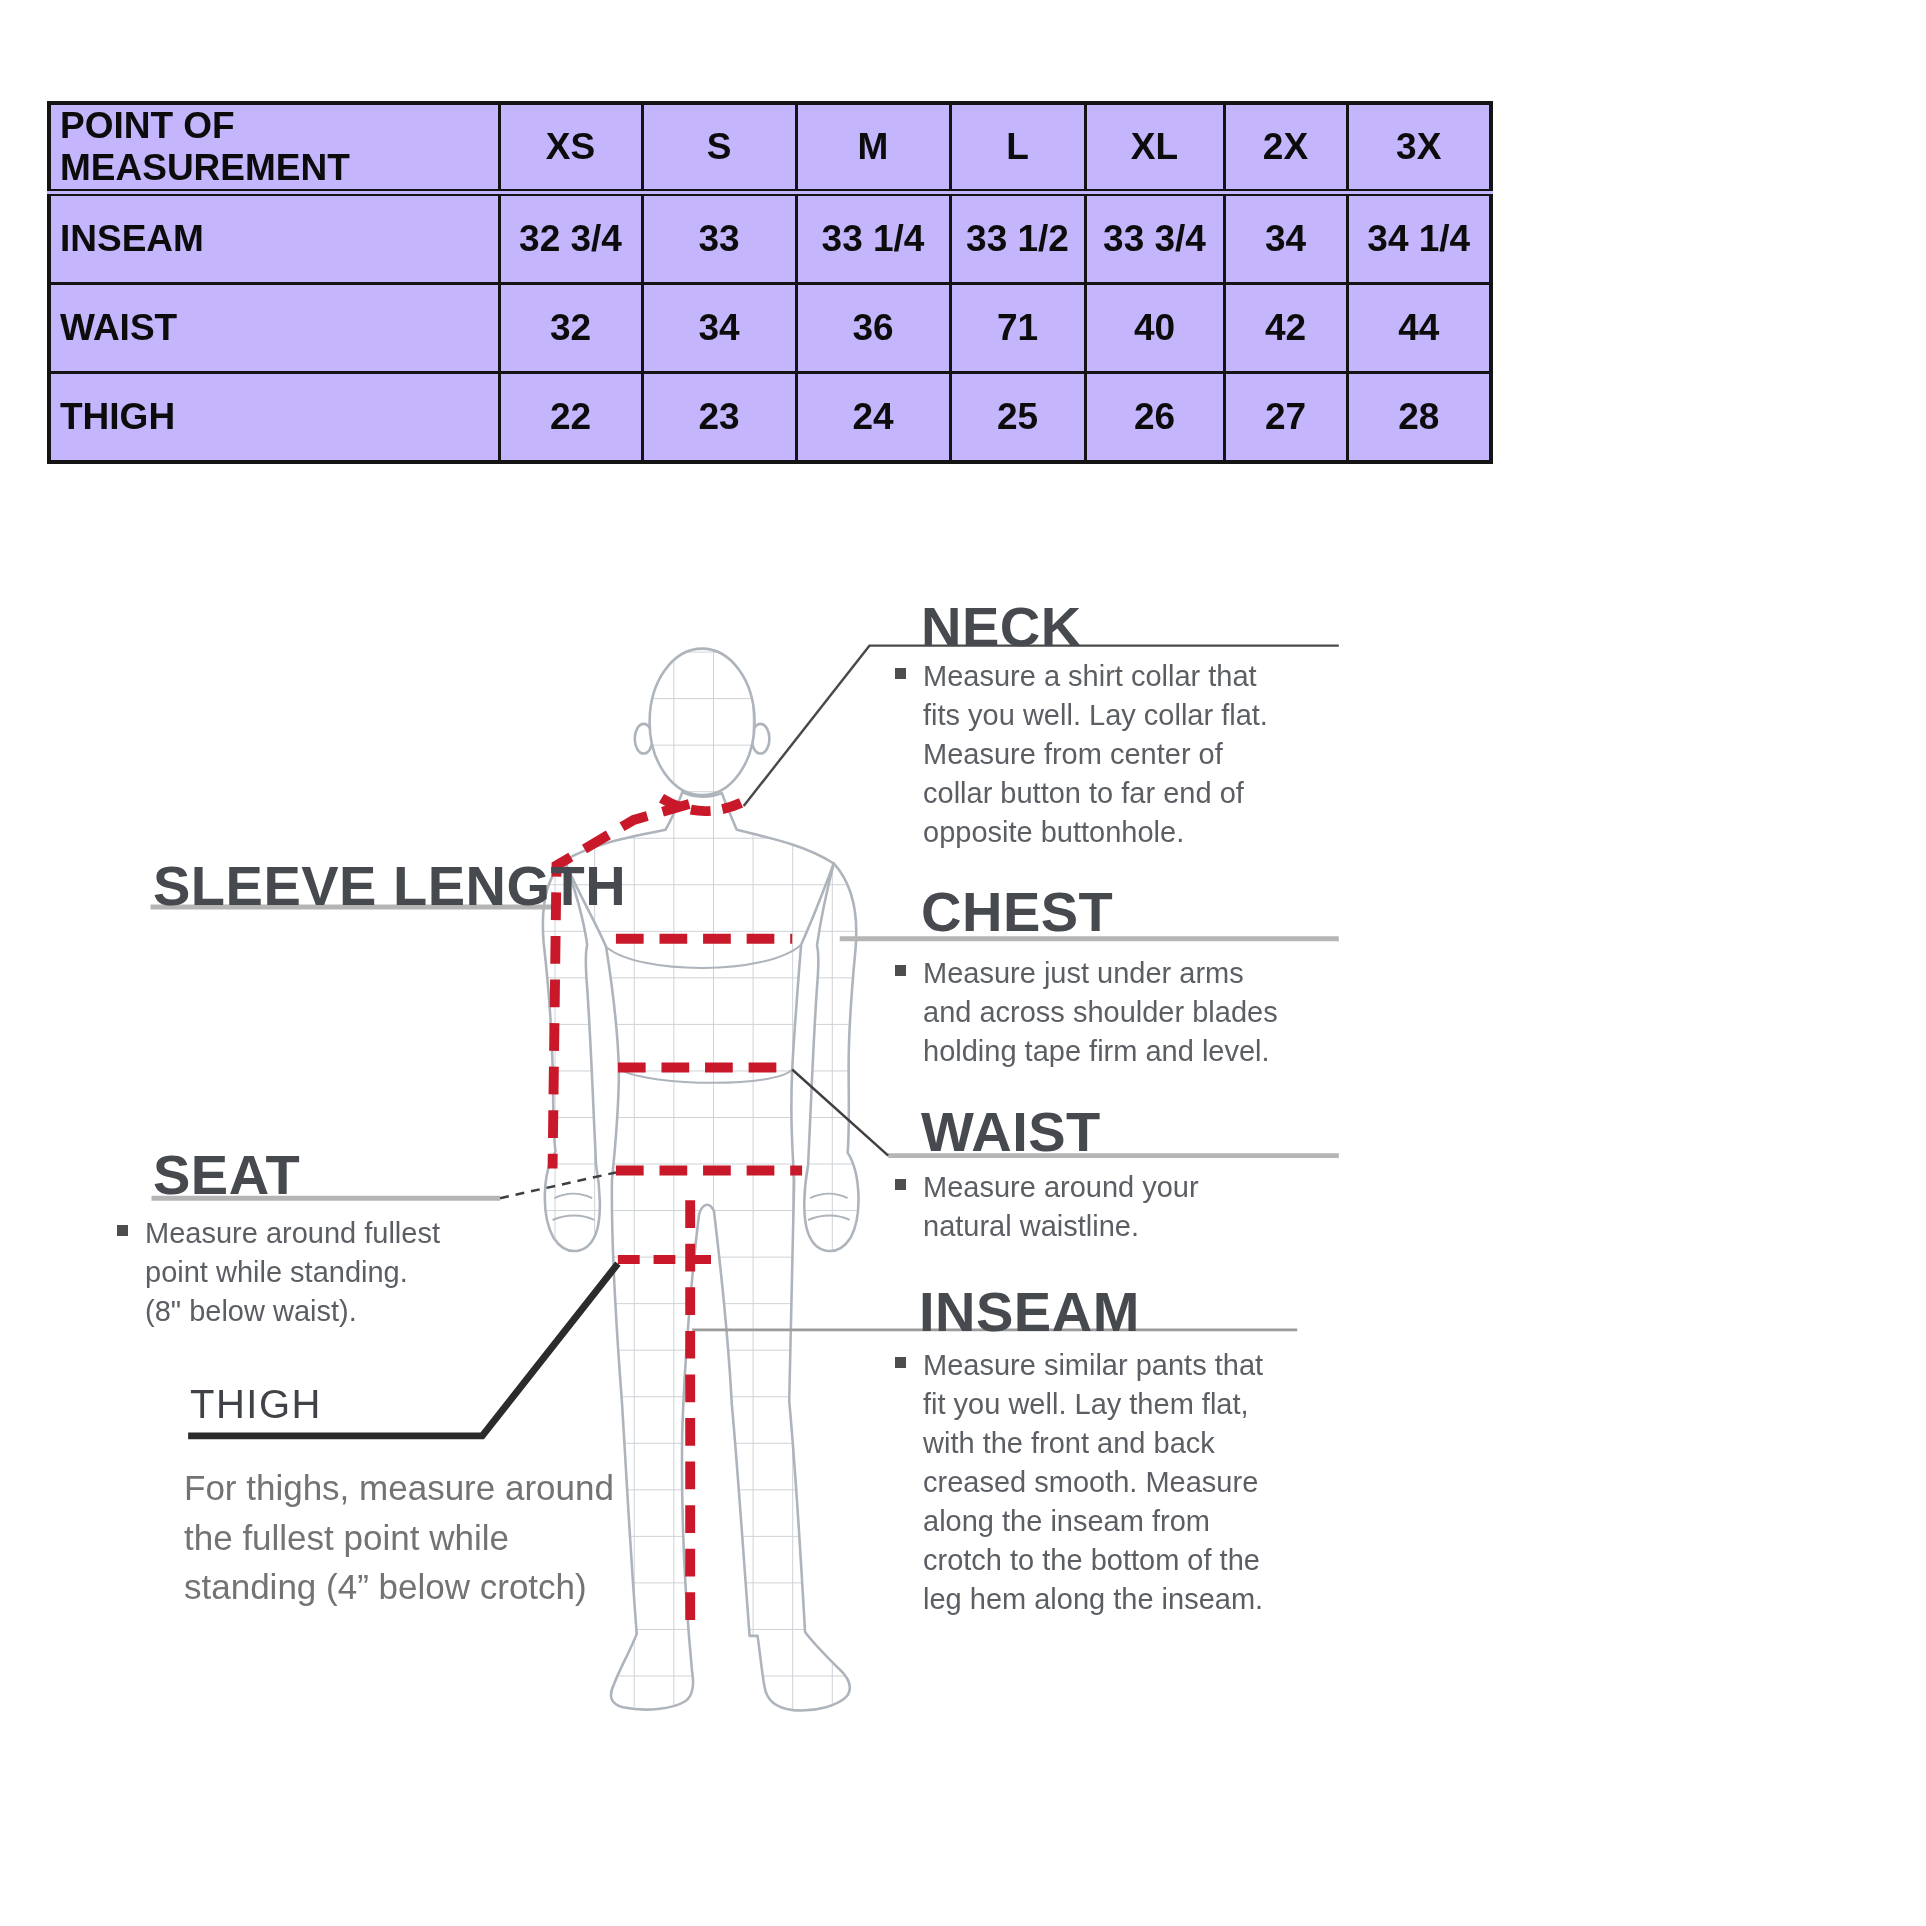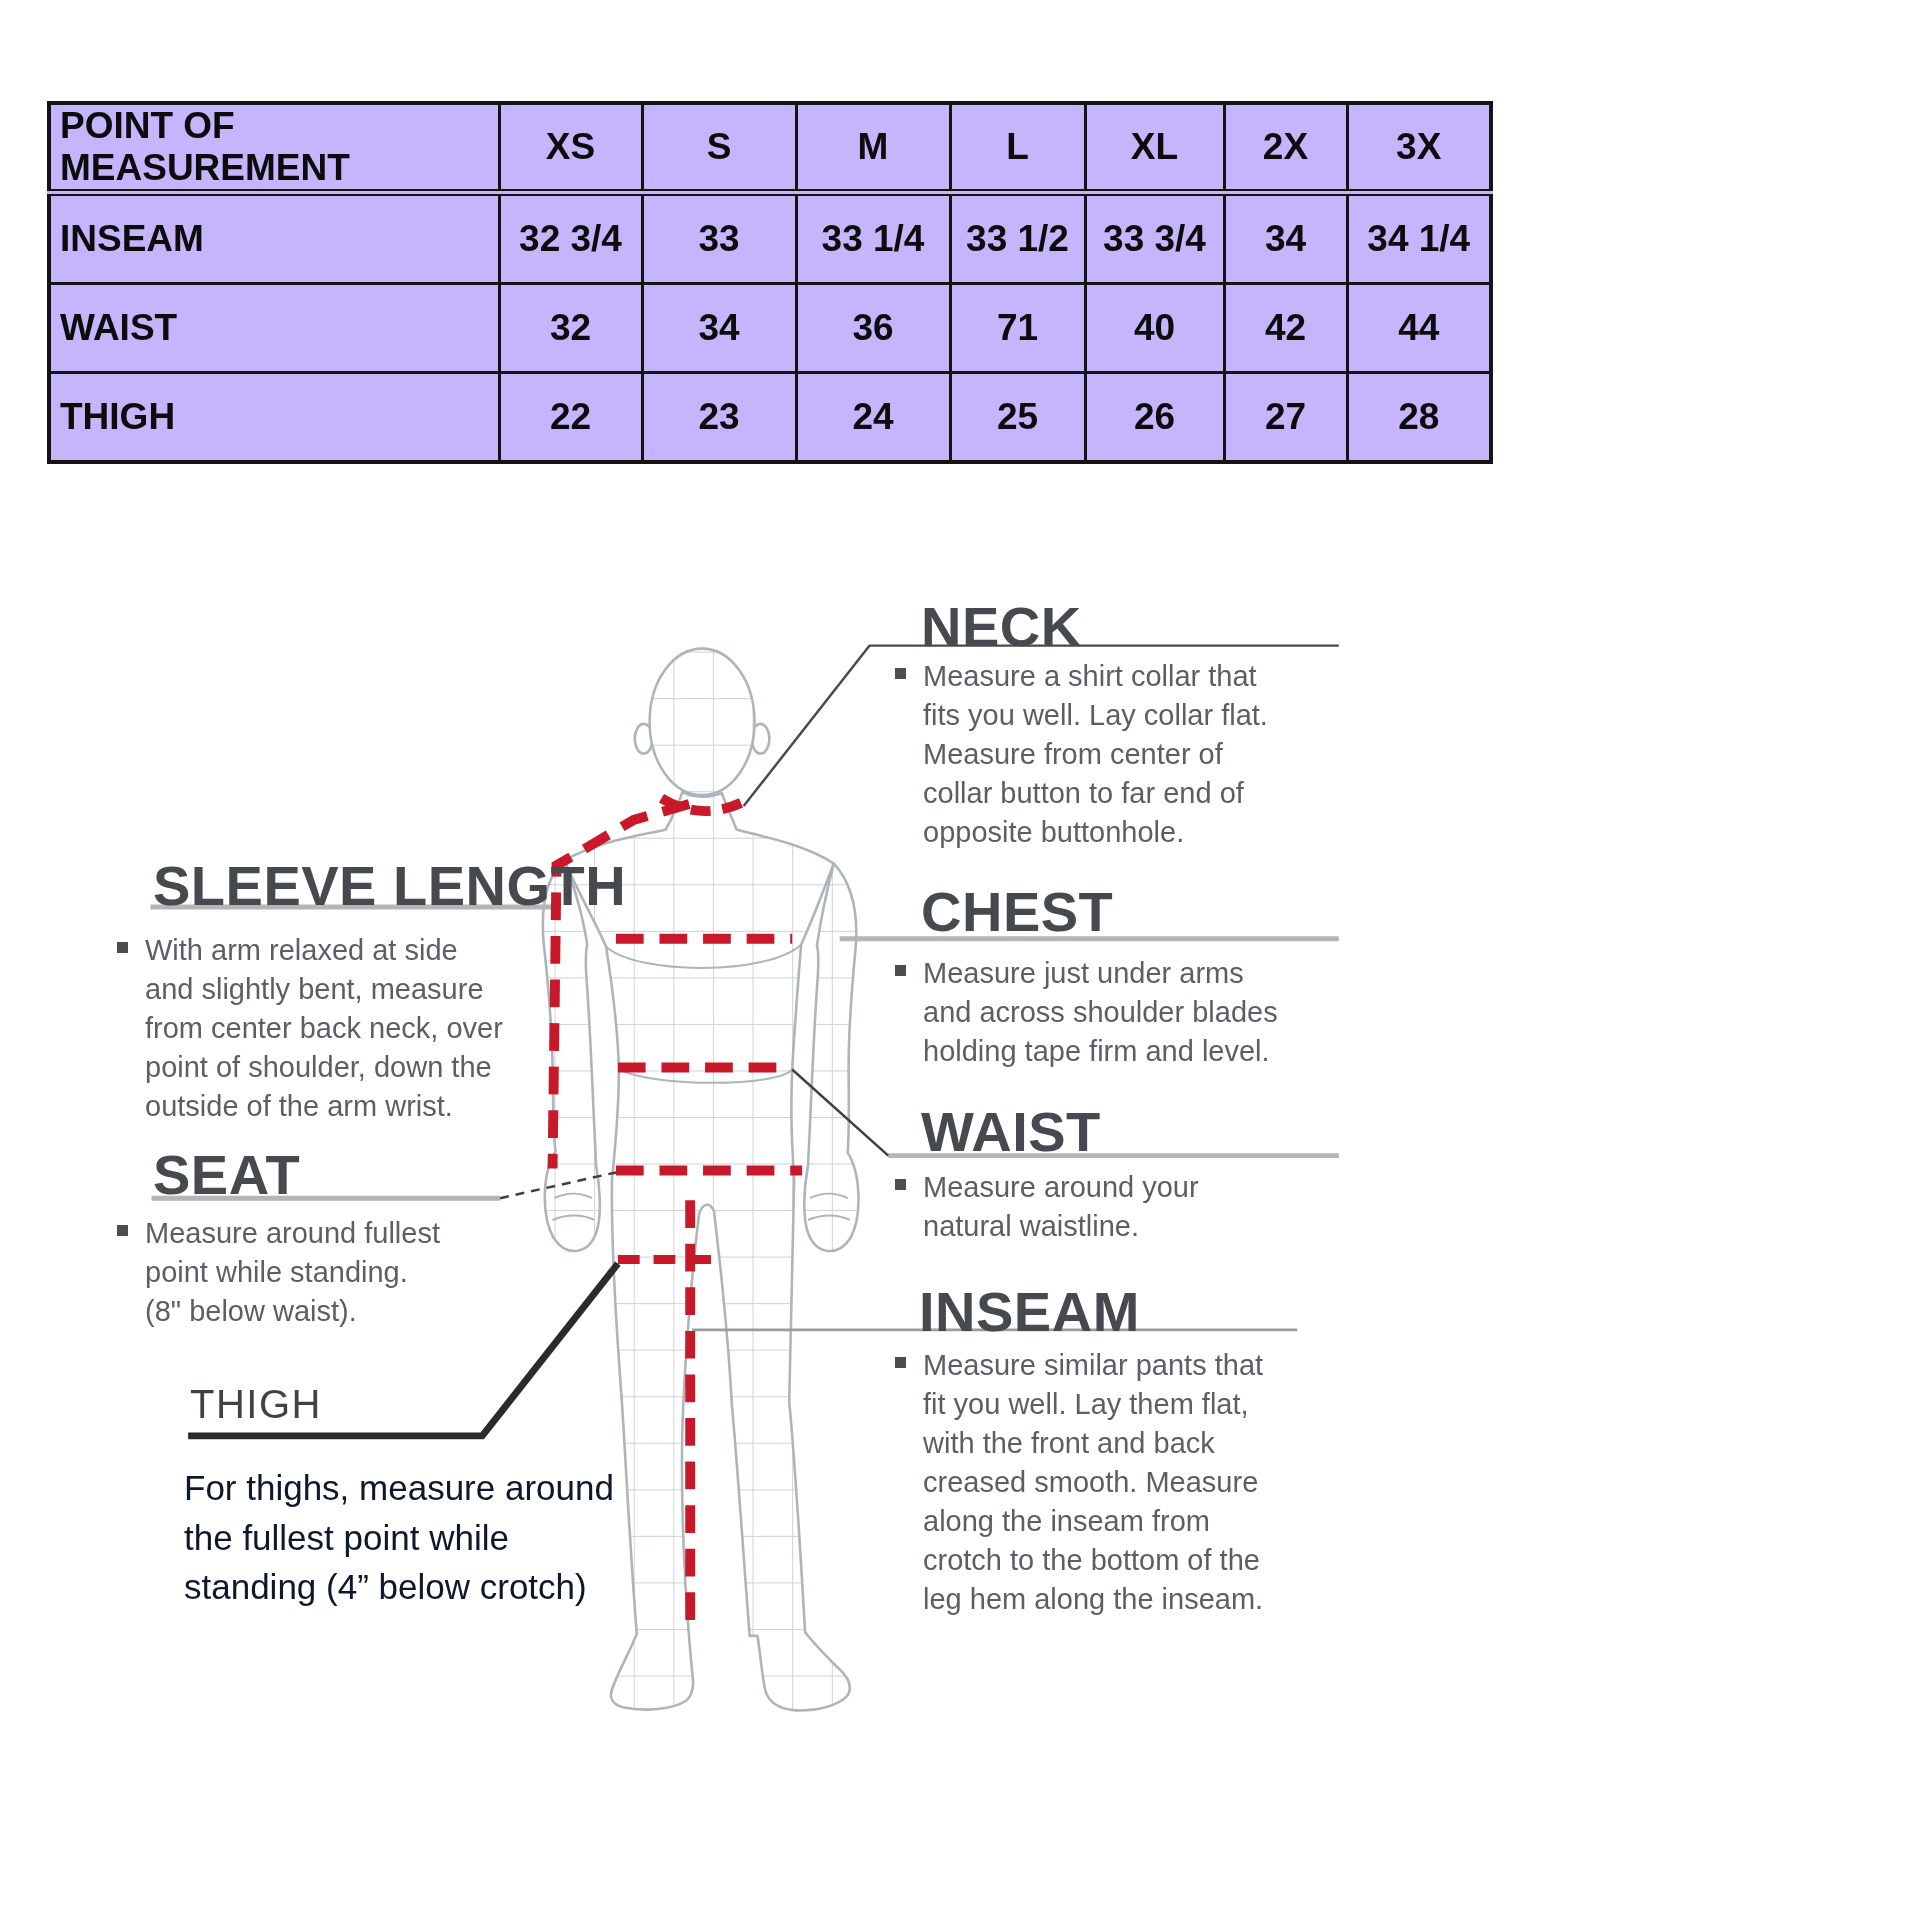--- a/index.html
+++ b/index.html
@@ -23,21 +23,21 @@
         color:#090909;white-space:nowrap;letter-spacing:-0.2px;}
 
   
   .sec-heading{position:absolute;font-size:56px;font-weight:bold;color:#46494e;
                letter-spacing:0.5px;line-height:1.1;}
   .sec-heading.alt{font-weight:normal;color:#3f4246;letter-spacing:1.5px;font-size:40px;}
   .desc{position:absolute;display:flex;align-items:flex-start;font-size:29px;
         line-height:1.345;color:#5b5f64;}
   .desc .txt{white-space:pre-line;}
   .bullet{flex:0 0 auto;width:11px;height:11px;background:#4d4d4d;margin:11px 17px 0 0;}
-  .desc.thigh-desc{font-size:35px;line-height:1.42;color:#0f172a;}
+  .desc.thigh-desc{font-size:35px;line-height:1.42;color:#737373;}
 </style>
 </head>
 <body>
 
 <div class="canvas">
 
   <svg class="svg-layer" viewBox="0 0 1946 1946">
     <defs>
       <pattern id="mesh" width="40" height="47" patternUnits="userSpaceOnUse">
         <rect width="40" height="47" fill="#ffffff"></rect>
@@ -227,28 +227,20 @@
     <div class="txt">Measure similar pants that
 fit you well. Lay them flat,
 with the front and back
 creased smooth. Measure
 along the inseam from
 crotch to the bottom of the
 leg hem along the inseam.</div>
   </div>
 
   <div class="sec-heading" style="left:153px;top:855px">SLEEVE LENGTH</div>
-  <div class="desc" style="left:117px;top:931px;width:455px">
-    <span class="bullet"></span>
-    <div class="txt">With arm relaxed at side
-and slightly bent, measure
-from center back neck, over
-point of shoulder, down the
-outside of the arm wrist.</div>
-  </div>
 
   <div class="sec-heading" style="left:153px;top:1144px">SEAT</div>
   <div class="desc" style="left:117px;top:1214px;width:455px">
     <span class="bullet"></span>
     <div class="txt">Measure around fullest
 point while standing.
 (8" below waist).</div>
   </div>
 
   <div class="sec-heading alt" style="left:190px;top:1382px">THIGH</div>

